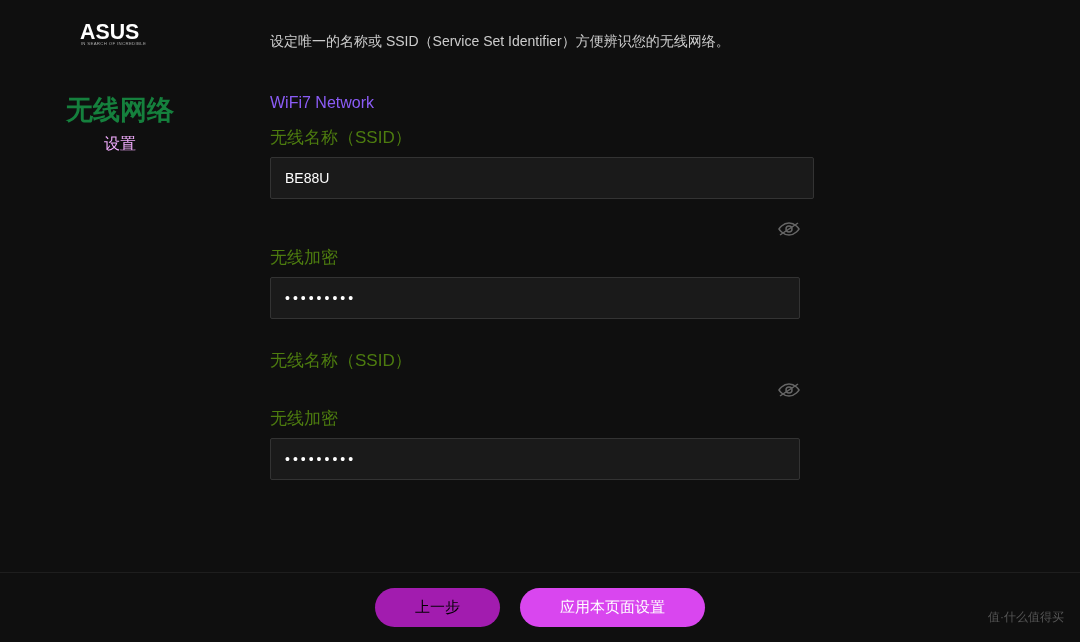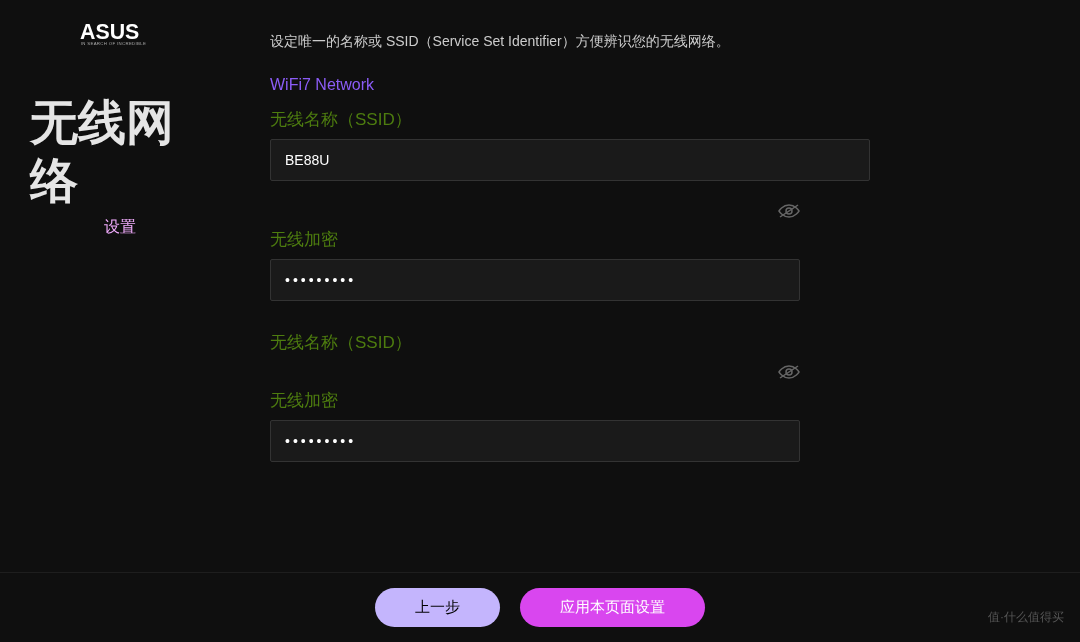--- a/index.html
+++ b/index.html
@@ -22,23 +22,23 @@
       flex-direction: column;
       align-items: center;
     }
 
     .asus-logo {
       width: 80px;
       margin-bottom: 40px;
     }
 
     .page-title-cn {
-      font-size: 48px;
+      font-size: 27px;
       font-weight: bold;
-      color: #e5e5e5;
+      color: #15803d;
       line-height: 1.2;
       margin-bottom: 8px;
     }
 
     .page-subtitle-cn {
       font-size: 16px;
       color: #f0abfc;
     }
 
     .main-content {
@@ -46,21 +46,21 @@
       padding: 30px 50px 30px 30px;
       overflow-y: auto;
       display: flex;
       flex-direction: column;
     }
 
     .description-text {
       font-size: 14px;
       color: #cccccc;
       line-height: 1.7;
-      margin-bottom: 22px;
+      margin-bottom: 40px;
       max-width: 520px;
     }
 
     .section-title {
       color: #8b5cf6;
       font-size: 16px;
       font-weight: normal;
       margin-bottom: 14px;
     }
 
@@ -69,21 +69,21 @@
       color: #4d7c0f;
       margin-bottom: 8px;
     }
 
     .input-wrapper {
       position: relative;
       margin-bottom: 20px;
     }
 
     .text-input {
-      width: 600px;
+      width: 544px;
       background-color: #1a1a1a;
       border: 1px solid #333333;
       color: #ffffff;
       font-size: 14px;
       padding: 12px 14px;
       outline: none;
       border-radius: 2px;
     }
 
     .password-input {
@@ -126,21 +126,21 @@
       height: 70px;
       background-color: #0f0f0f;
       border-top: 1px solid #1e1e1e;
       display: flex;
       align-items: center;
       justify-content: center;
       gap: 20px;
     }
 
     .btn-back {
-      background-color: #c4b5fd;
+      background-color: #a21caf;
       color: #000000;
       border: none;
       border-radius: 20px;
       padding: 10px 40px;
       font-size: 15px;
       cursor: pointer;
       font-family: Liberation Mono, monospace;
     }
 
     .btn-apply {

